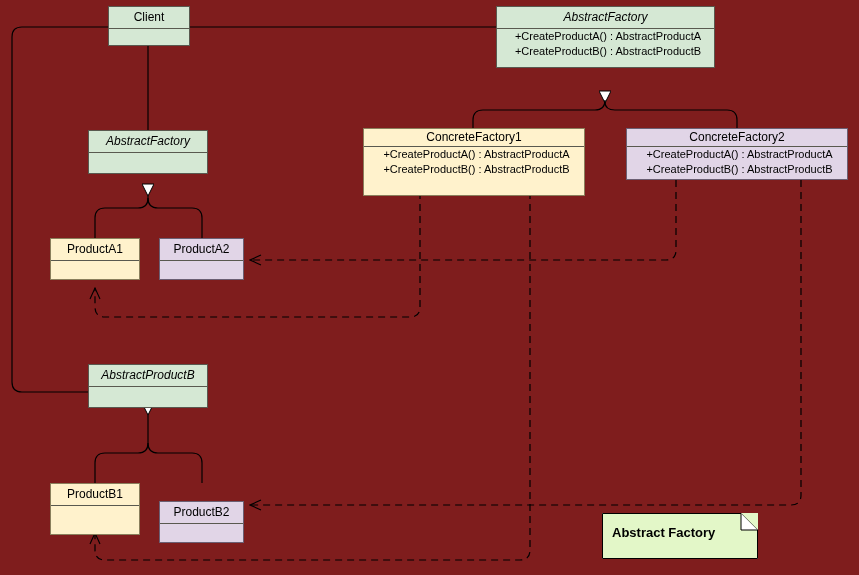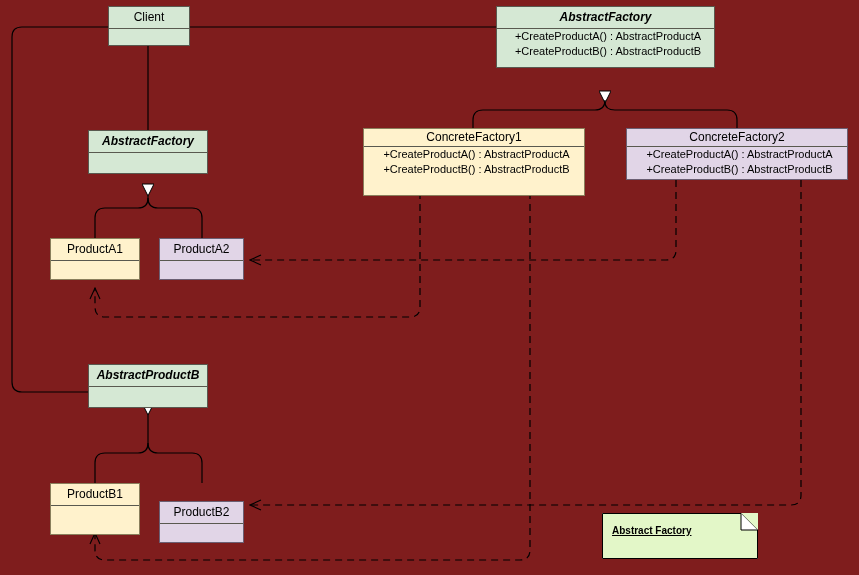--- a/index.html
+++ b/index.html
@@ -36,21 +36,21 @@
     text-align: center;
     font-size: 12px;
     color: #000000;
     line-height: 13px;
     padding: 4px 4px 4px 4px;
     white-space: nowrap;
     overflow: hidden;
   }
   .uml-class .title.abstract {
     font-style: italic;
-    font-weight: bold;
+    font-weight: normal;
   }
   .uml-class .members {
     box-sizing: border-box;
     border-top: 1px solid #59594f;
     text-align: center;
   }
   .uml-class .member {
     font-size: 11px;
     color: #000000;
     line-height: 15px;
@@ -70,25 +70,24 @@
   .note {
     position: absolute;
     box-sizing: border-box;
     background: #e3f7c8;
     z-index: 6;
   }
   .note .note-label {
     position: absolute;
     left: 10px;
     top: 12px;
-    font-size: 10px;
+    font-size: 13px;
     font-weight: bold;
     color: #000000;
     white-space: nowrap;
-    text-decoration: underline;
   }
 </style>
 </head>
 <body>
 
 <div id="canvas">
 
   <svg id="wires" viewBox="0 0 859 575" width="859" height="575" xmlns="http://www.w3.org/2000/svg">
     <defs>
       <marker id="hollow-tri" markerWidth="14" markerHeight="12" refX="1" refY="6" orient="auto" markerUnits="userSpaceOnUse">

